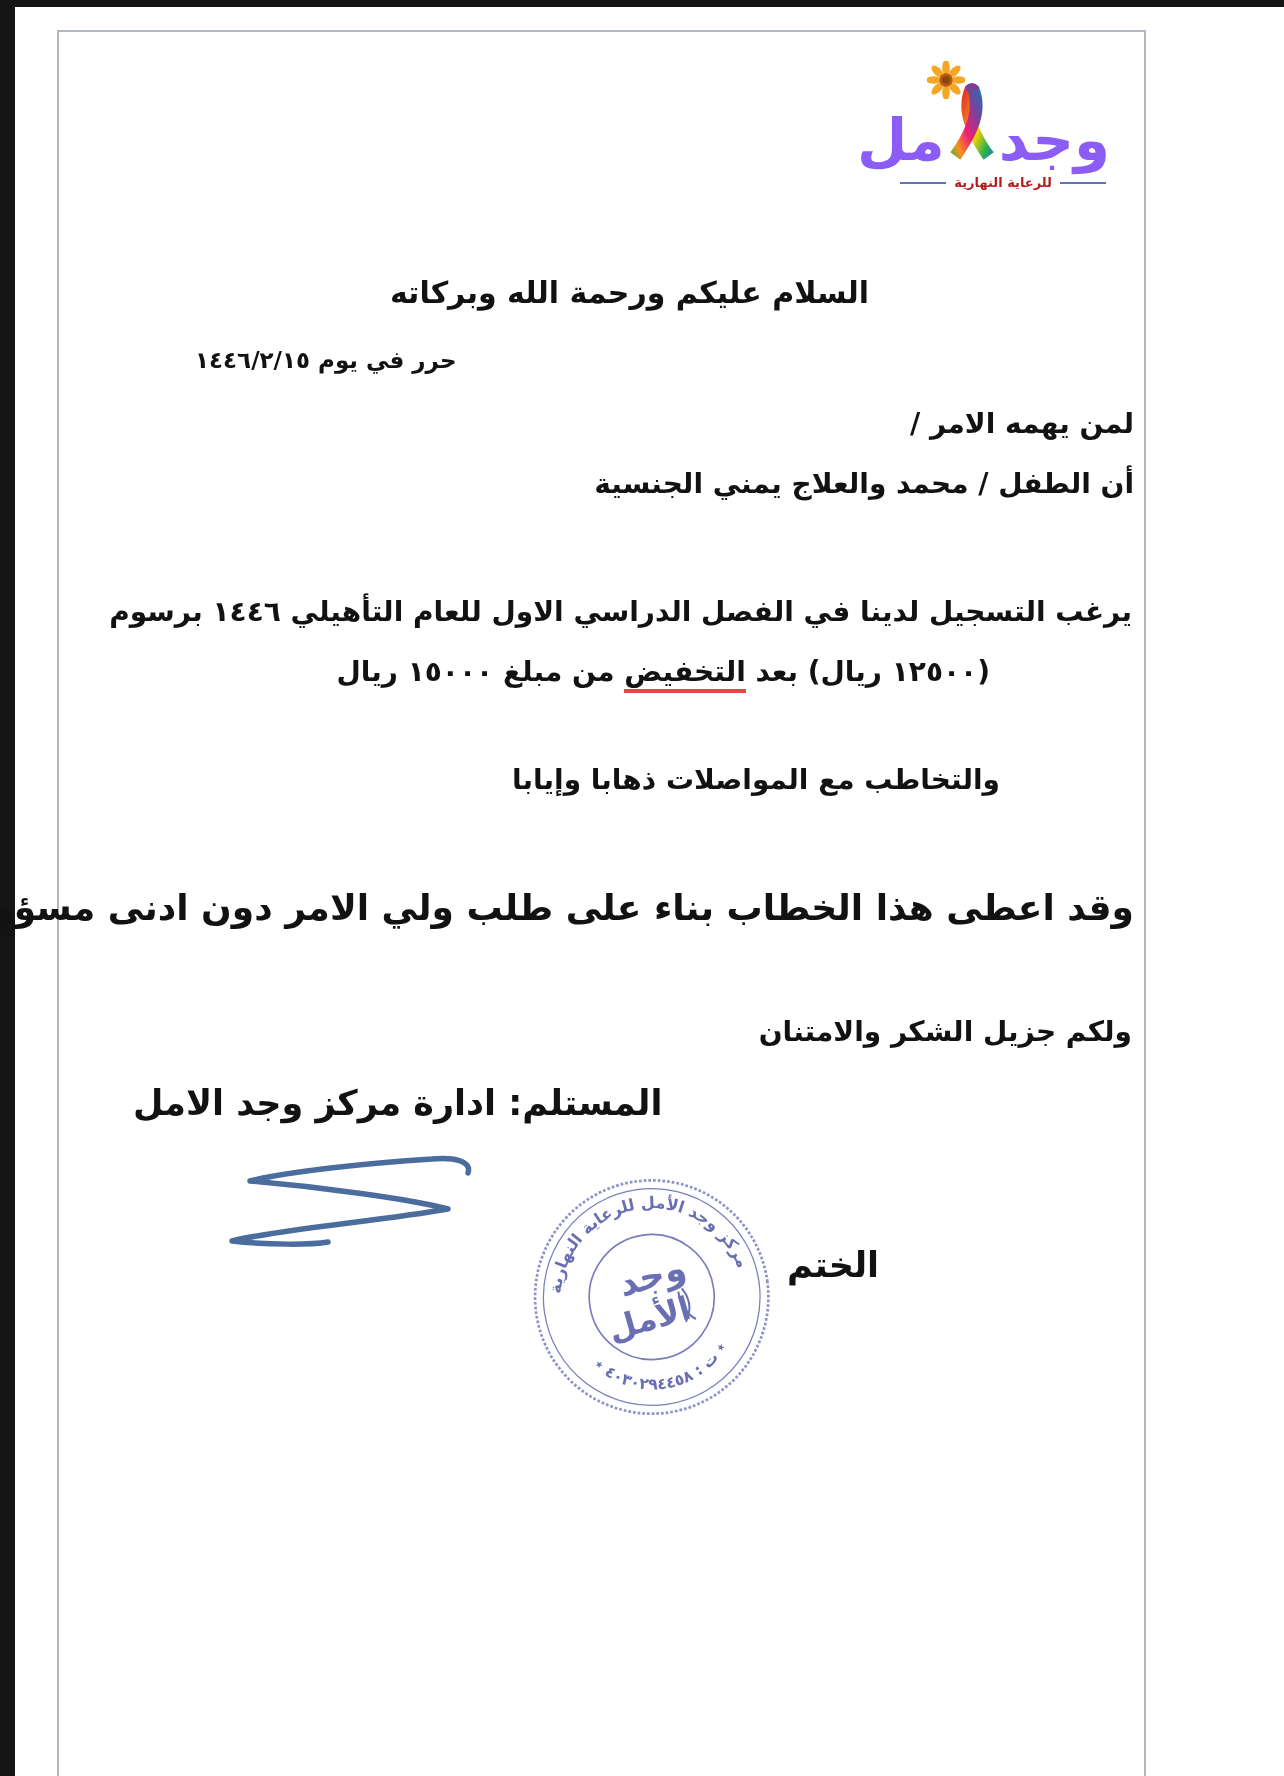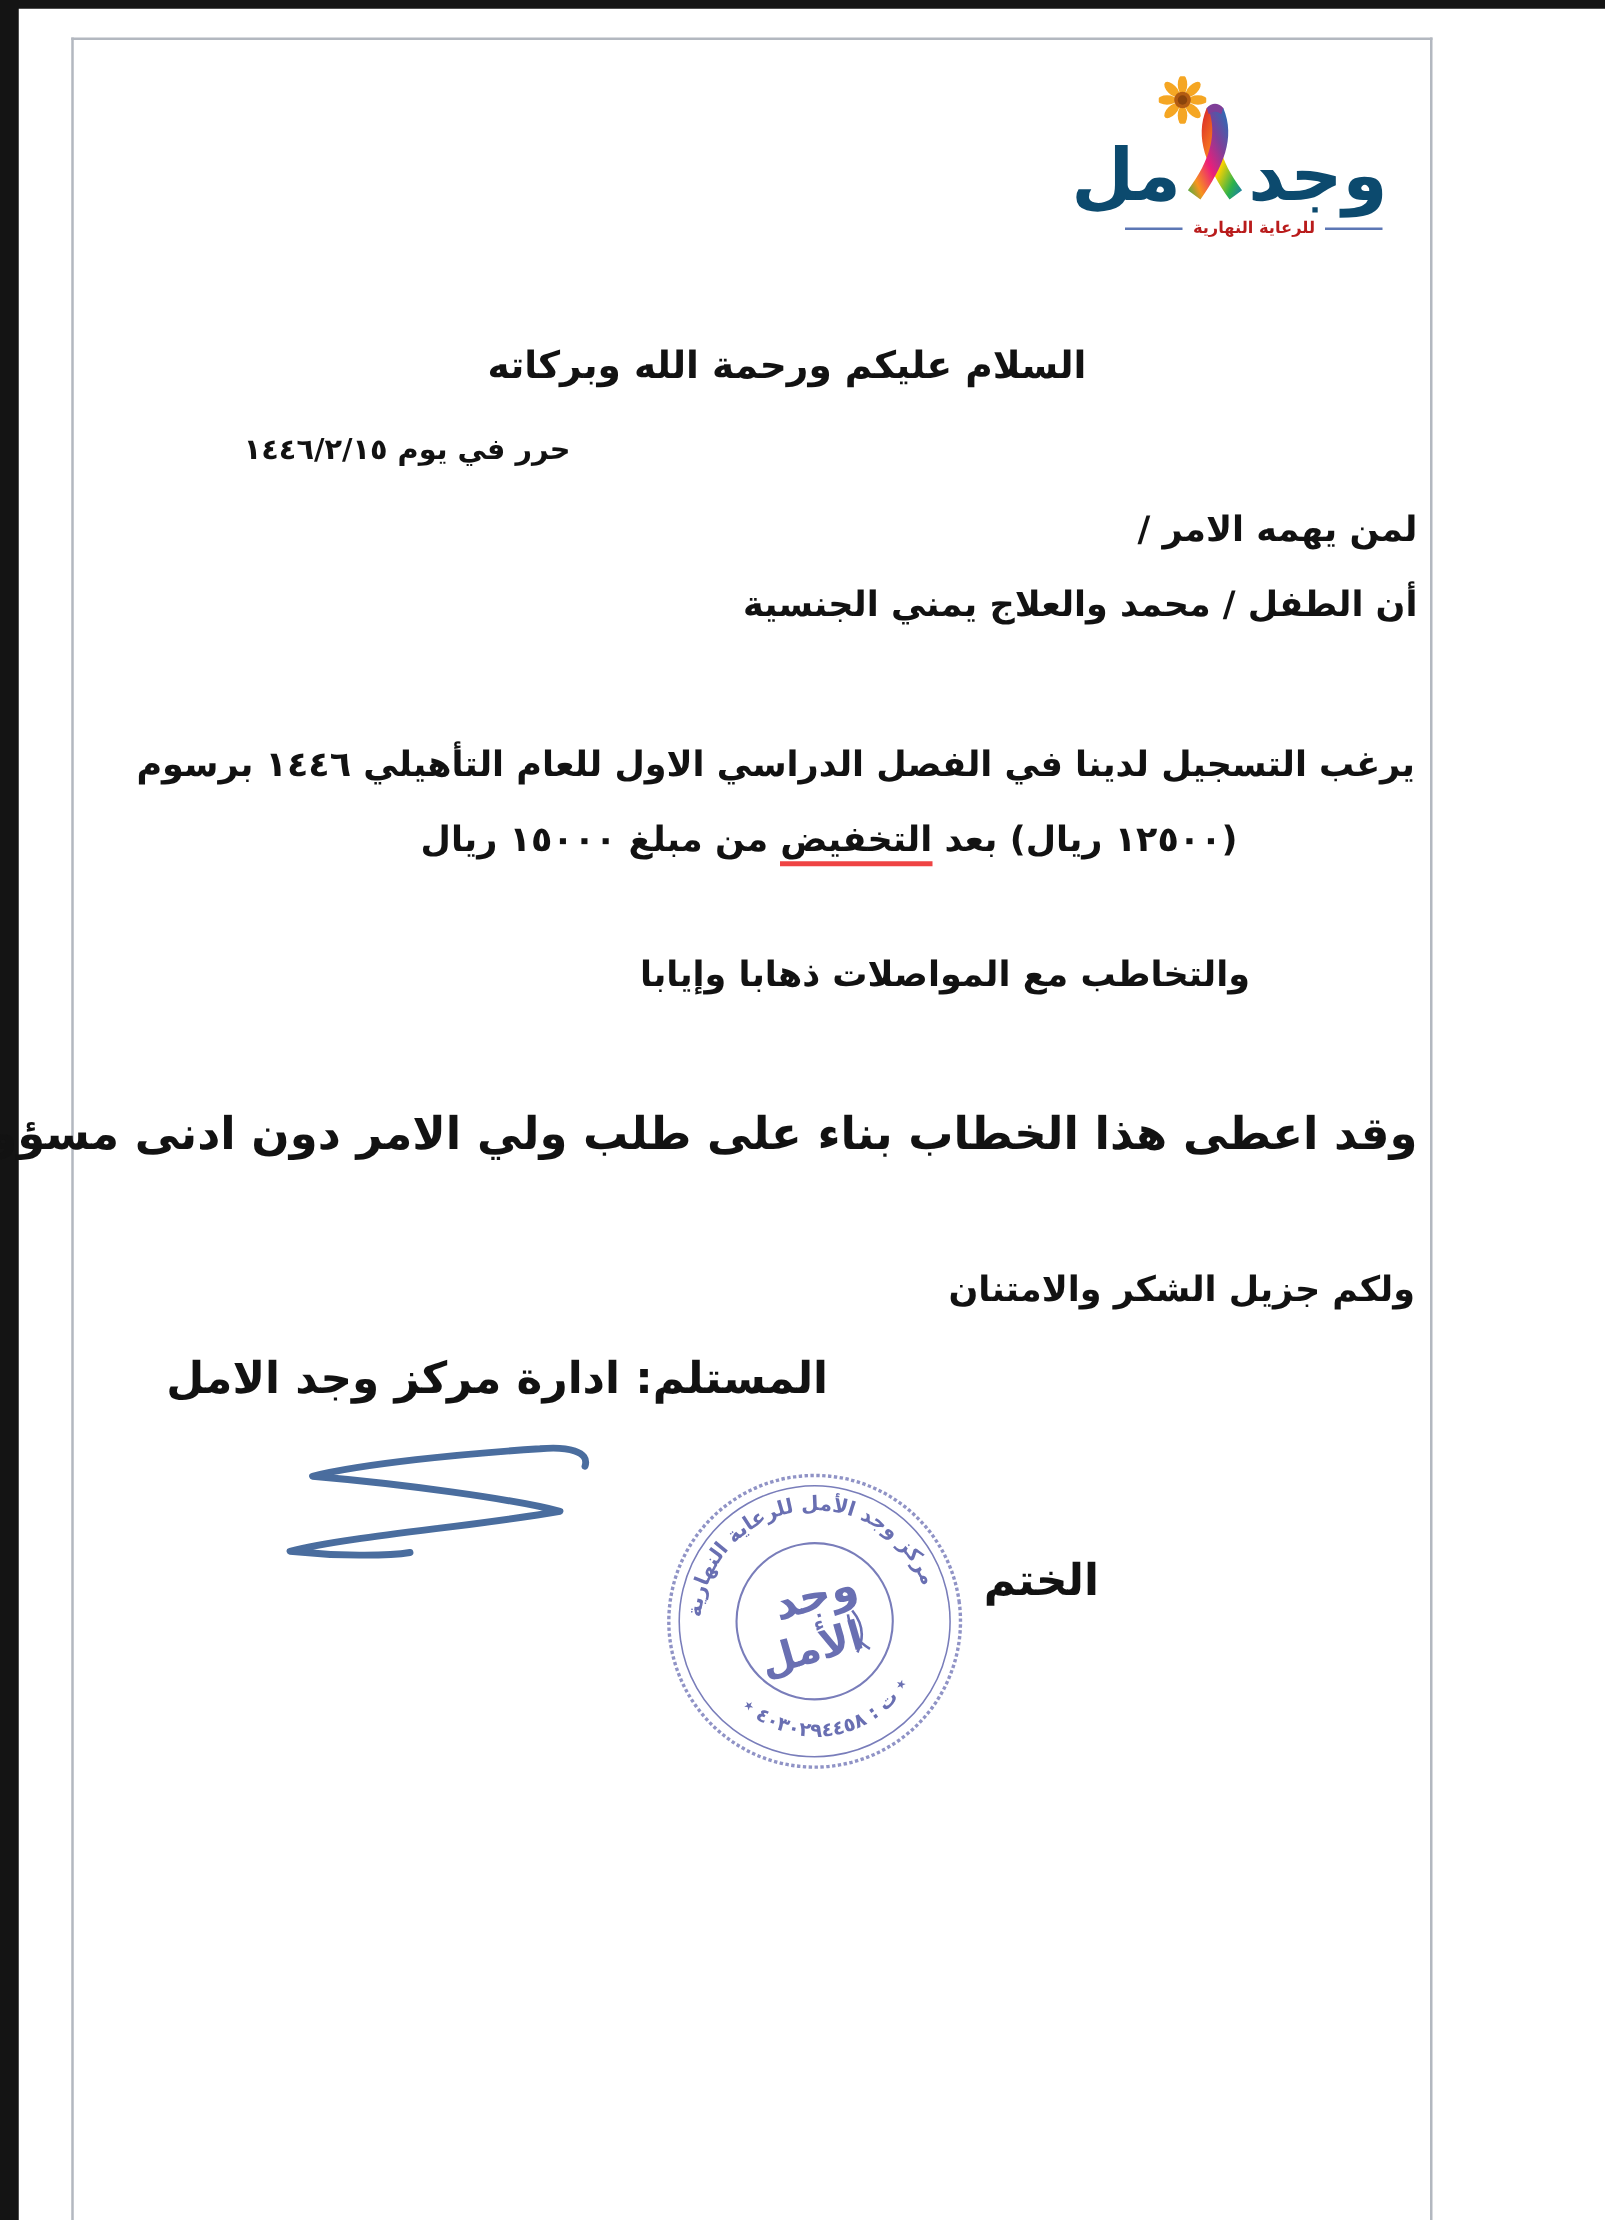--- a/index.html
+++ b/index.html
@@ -28,21 +28,21 @@
   .p2l2{top:756px;right:284px;font-size:28px;}
   .p3{top:880px;right:150px;font-size:36px;}
   .thanks{top:1008px;right:152px;font-size:28px;}
   .recipient{top:1076px;left:118px;font-size:35px;text-align:right;}
   .stampcaption{top:1238px;left:772px;font-size:35px;}
   .underl{border-bottom:4px solid #ef4444;padding-bottom:1px;}
 
   
   .logo{position:absolute;top:62px;right:174px;text-align:left;}
   .logo-row{display:inline-flex;direction:rtl;align-items:flex-end;height:100px;}
-  .logo-word{font-size:58px;font-weight:bold;color:#0c4a6e;line-height:1;}
+  .logo-word{font-size:58px;font-weight:bold;color:#8b5cf6;line-height:1;}
   .ribbon-wrap{position:relative;width:50px;height:100px;margin:0 2px -4px 2px;}
   .flower{position:absolute;top:-12px;left:-20px;}
   .tagline-row{display:flex;direction:rtl;align-items:center;gap:8px;margin-top:6px;margin-right:4px;justify-content:flex-start;}
   .tagline-text{color:#b91c1c;font-weight:bold;font-size:13px;direction:rtl;}
   .tagline-dash{width:46px;height:0;border-top:2px solid #3f5fa8;opacity:.85;}
 
   .signature{position:absolute;left:195px;top:1140px;}
   .stamp{position:absolute;left:512px;top:1165px;opacity:.92;transform:rotate(-8deg);}
 </style>
 </head>

